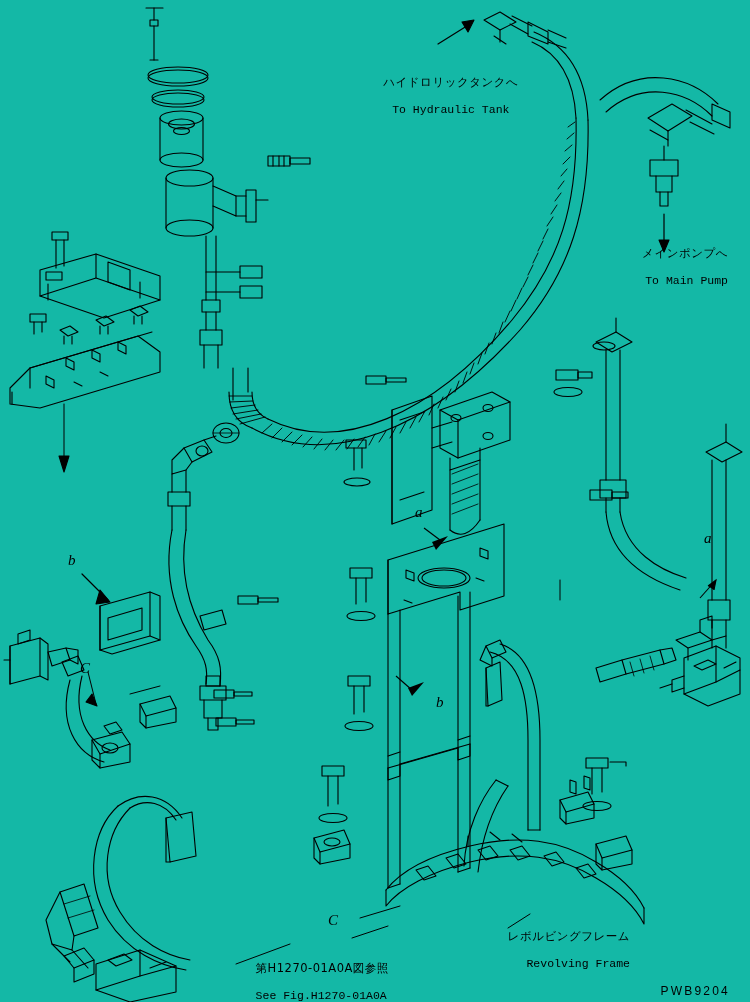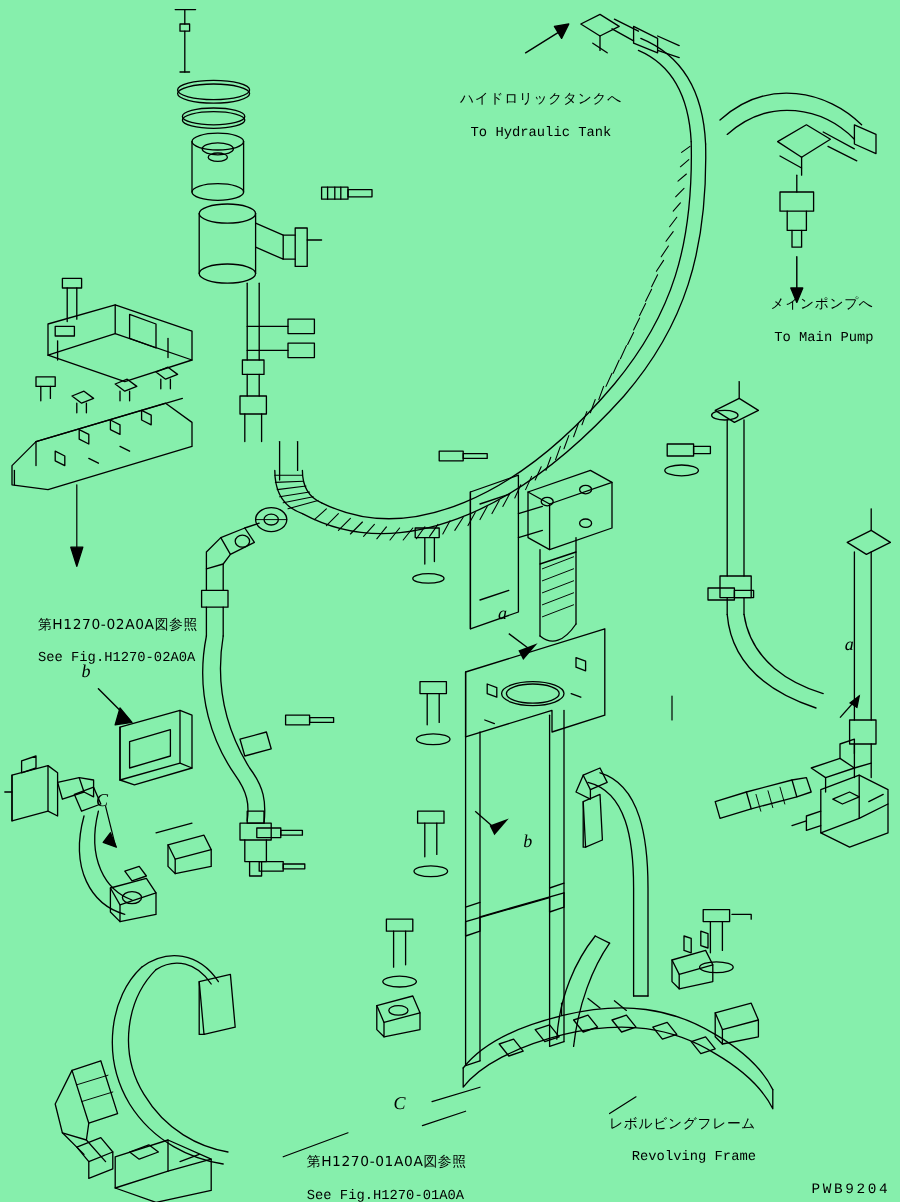--- a/index.html
+++ b/index.html
@@ -4,21 +4,21 @@
 <style>
   html, body {
     margin: 0;
     padding: 0;
     background: #ffffff;
   }
   #page {
     position: relative;
     width: 750px;
     height: 1002px;
-    background: #86efac;
+    background: #14b8a6;
     overflow: hidden;
     font-family: "Liberation Sans", sans-serif;
     color: #000000;
   }
   svg.art {
     position: absolute;
     left: 0;
     top: 0;
     width: 750px;
     height: 1002px;
@@ -40,23 +40,23 @@
   .lbl-center { text-align: center; }
   .callout {
     position: absolute;
     font-family: "Liberation Serif", serif;
     font-style: italic;
     font-size: 15px;
     color: #000;
   }
   .partno {
     position: absolute;
-    right: 8px;
+    right: 20px;
     bottom: 4px;
-    font-family: Liberation Mono, monospace;
+    font-family: Liberation Sans, sans-serif;
     font-size: 12px;
     letter-spacing: 2.2px;
     margin-left: 24px;
   }
 </style>
 </head>
 <body>
 
 <div id="page">
 
@@ -576,24 +576,20 @@
     <span class="jp">ハイドロリックタンクへ</span><br>
     <span>To Hydraulic Tank</span>
   </div>
 
   <div class="lbl lbl-center" style="left:600px; top:233px; width:128px;text-align:right;">
     <span class="jp">メインポンプへ</span><br>
     <span>To Main Pump</span>
   </div>
 
 
-  <div class="lbl" style="left:4px; top:500px;">
-    <span class="jp">第H1270-02A0A図参照</span><br>
-    <span>See Fig.H1270-02A0A</span>
-  </div>
 
 
   <div class="lbl" style="left:228px; top:948px;">
     <span class="jp">第H1270-01A0A図参照</span><br>
     <span>See Fig.H1270-01A0A</span>
   </div>
 
   <div class="lbl lbl-center" style="left:480px; top:916px; width:150px;text-align:right;">
     <span class="jp">レボルビングフレーム</span><br>
     <span>Revolving Frame</span>

